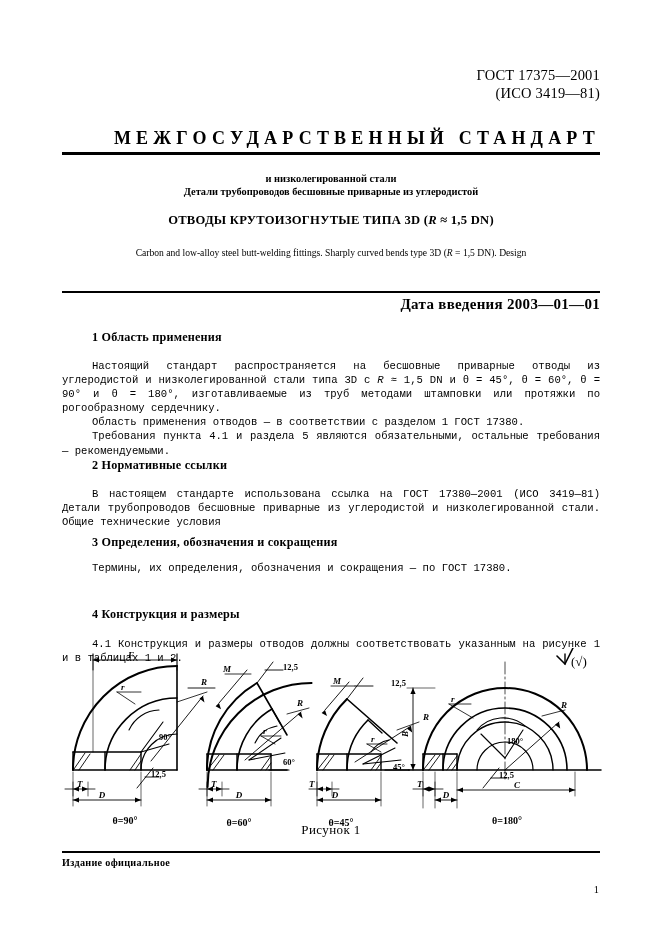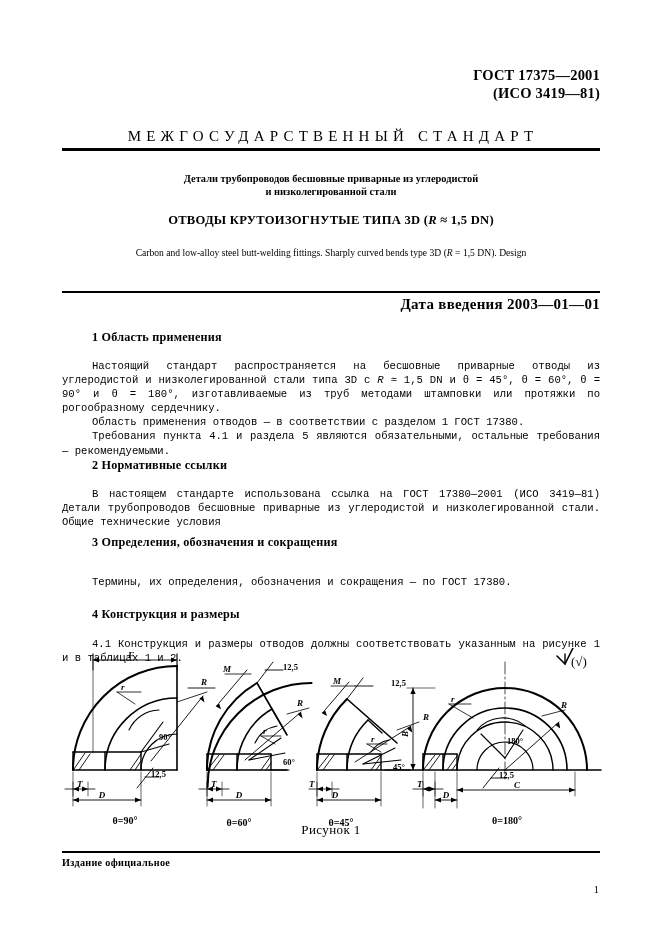--- a/index.html
+++ b/index.html
@@ -7,28 +7,28 @@
     width:661px;height:936px;position:relative;overflow:hidden;
     font-family:"Liberation Serif", serif;
     color:#000000;
     -webkit-font-smoothing:antialiased;
   }
   .page{position:absolute;inset:0;}
 
   
   .gost-code{
     position:absolute;right:61px;top:66px;
-    text-align:right;font-weight:bold;font-size:14.5px;line-height:18px;
+    text-align:right;font-weight:normal;font-size:14.5px;line-height:18px;
     letter-spacing:.2px;
   }
   .gost-code div{white-space:nowrap;}
 
   .mgs-wrap{position:absolute;left:62px;top:128px;width:538px;}
   .mgs-text{
-    font-weight:normal;font-size:15px;text-align:center;
+    font-weight:bold;font-size:18px;text-align:right;
     letter-spacing:5.2px;white-space:nowrap;
     padding-left:4px;
   }
   .mgs-rule{margin-top:3px;height:3px;background:#000;}
 
   
   .title-block{position:absolute;left:62px;top:172px;width:538px;text-align:center;}
   .t-sub{font-weight:bold;font-size:10.4px;line-height:13.4px;}
   .t-main{font-weight:bold;font-size:12.6px;margin-top:14px;letter-spacing:.25px;}
   .t-main .ital{font-style:italic;}
@@ -86,22 +86,22 @@
     <div>ГОСТ 17375—2001</div>
     <div>(ИСО 3419—81)</div>
   </div>
 
   <div class="mgs-wrap">
     <div class="mgs-text">МЕЖГОСУДАРСТВЕННЫЙ  СТАНДАРТ</div>
     <div class="mgs-rule"></div>
   </div>
 
   <div class="title-block">
+    <div class="t-sub">и низколегированной стали</div>
     <div class="t-sub">Детали трубопроводов бесшовные приварные из углеродистой</div>
-    <div class="t-sub">и низколегированной стали</div>
     <div class="t-main"><span>ОТВОДЫ КРУТОИЗОГНУТЫЕ ТИПА 3D (</span><span class="ital">R</span><span> ≈ 1,5 DN)</span></div>
     <div class="t-eng"><span>Carbon and low-alloy steel butt-welding fittings. Sharply curved bends type 3D (</span><span class="ital">R</span><span> = 1,5 DN). Design</span></div>
   </div>
 
   <div class="rule-thin" style="top:291px"></div>
 
   <div class="date-intro">Дата введения 2003—01—01</div>
 
   <div class="content">
 
@@ -114,21 +114,21 @@
     </div>
 
     <h2 class="sec" style="position:absolute;left:30px;top:128px;">2  Нормативные ссылки</h2>
 
     <div class="blk" style="top:157px;">
       <p class="para">В настоящем стандарте использована ссылка на ГОСТ 17380—2001 (ИСО 3419—81) Детали трубопроводов бесшовные приварные из углеродистой и низколегированной стали. Общие технические условия</p>
     </div>
 
     <h2 class="sec" style="position:absolute;left:30px;top:205px;">3  Определения, обозначения и сокращения</h2>
 
-    <div class="blk" style="top:245px;">
+    <div class="blk" style="top:231px;">
       <p class="para">Термины, их определения, обозначения и сокращения — по ГОСТ 17380.</p>
     </div>
 
     <h2 class="sec" style="position:absolute;left:30px;top:277px;">4  Конструкция и размеры</h2>
 
     <div class="blk" style="top:307px;">
       <p class="para">4.1 Конструкция и размеры отводов должны соответствовать указанным на рисунке 1 и в таблицах 1 и 2.</p>
     </div>
   </div>
 

